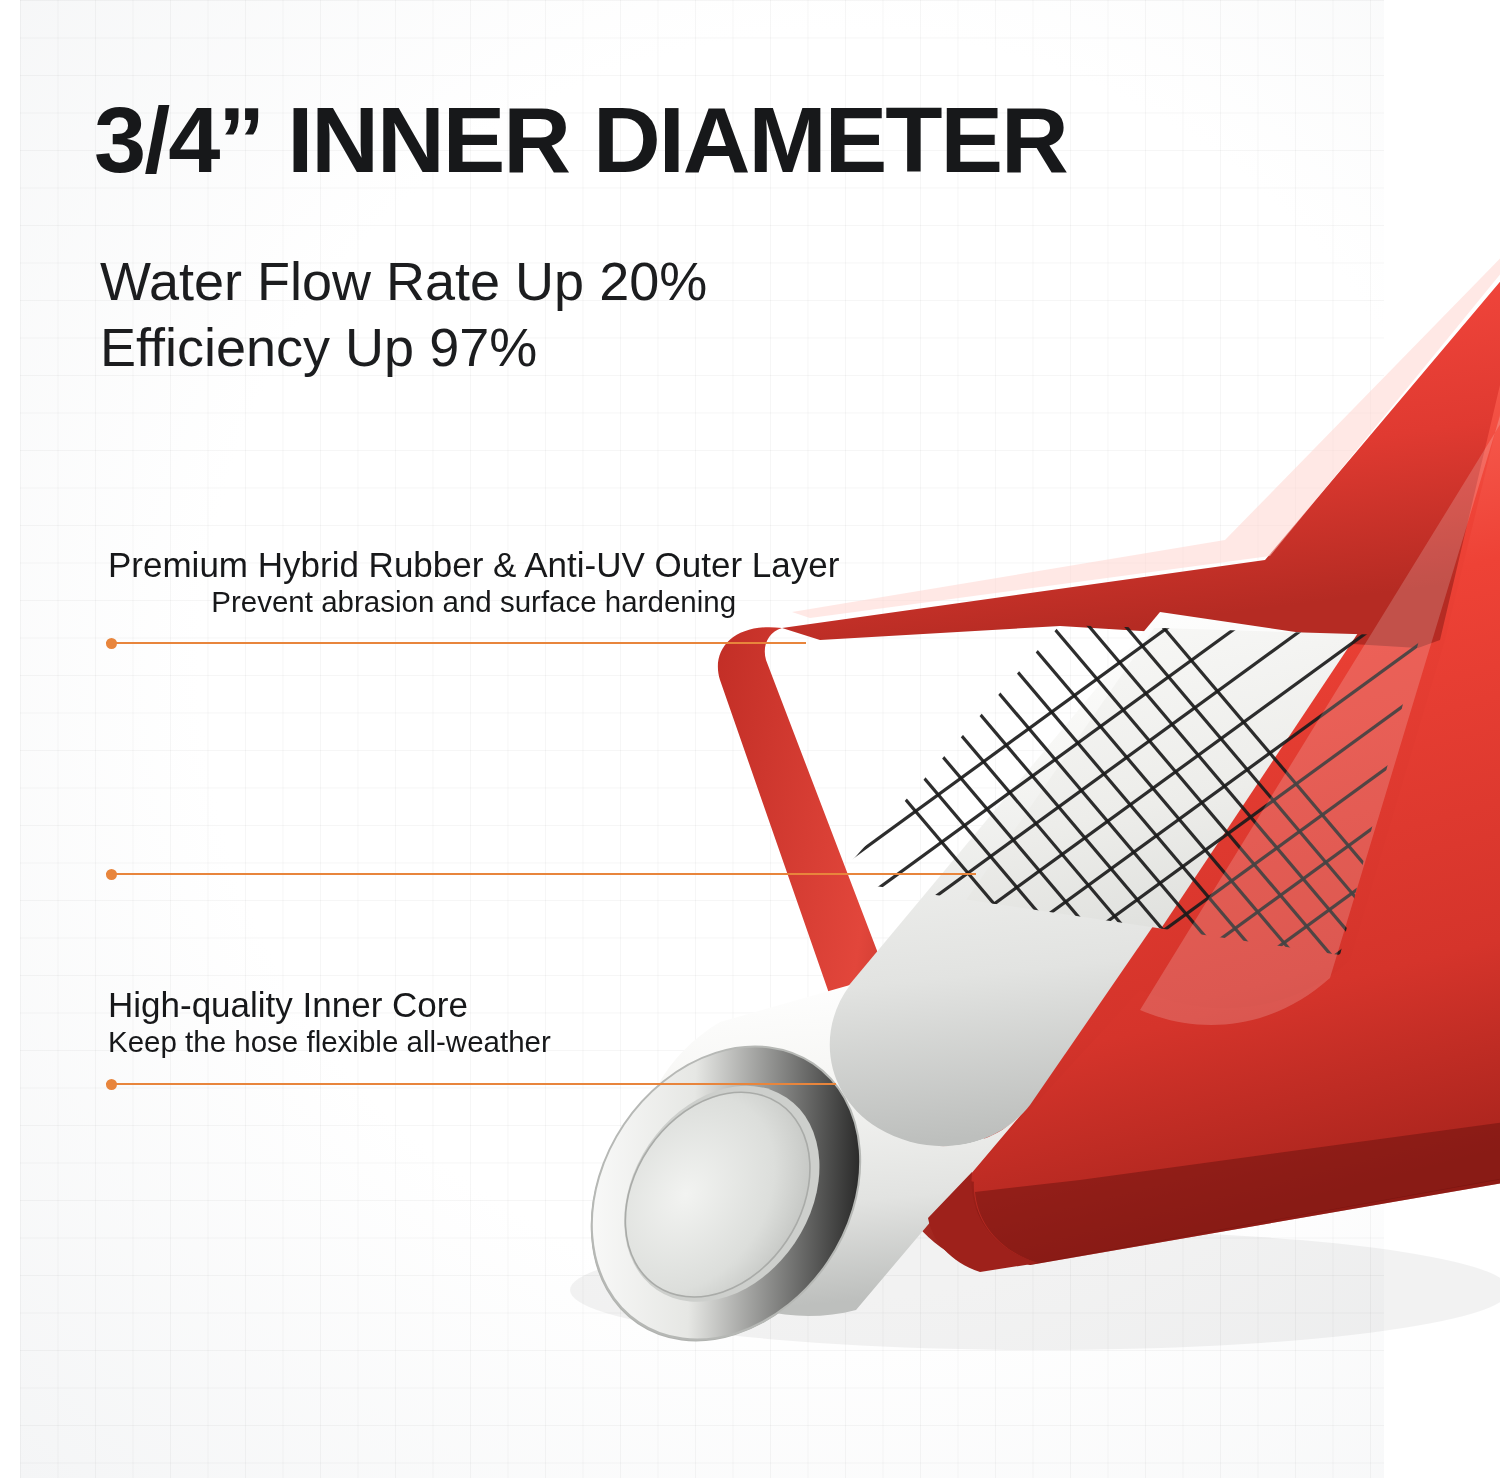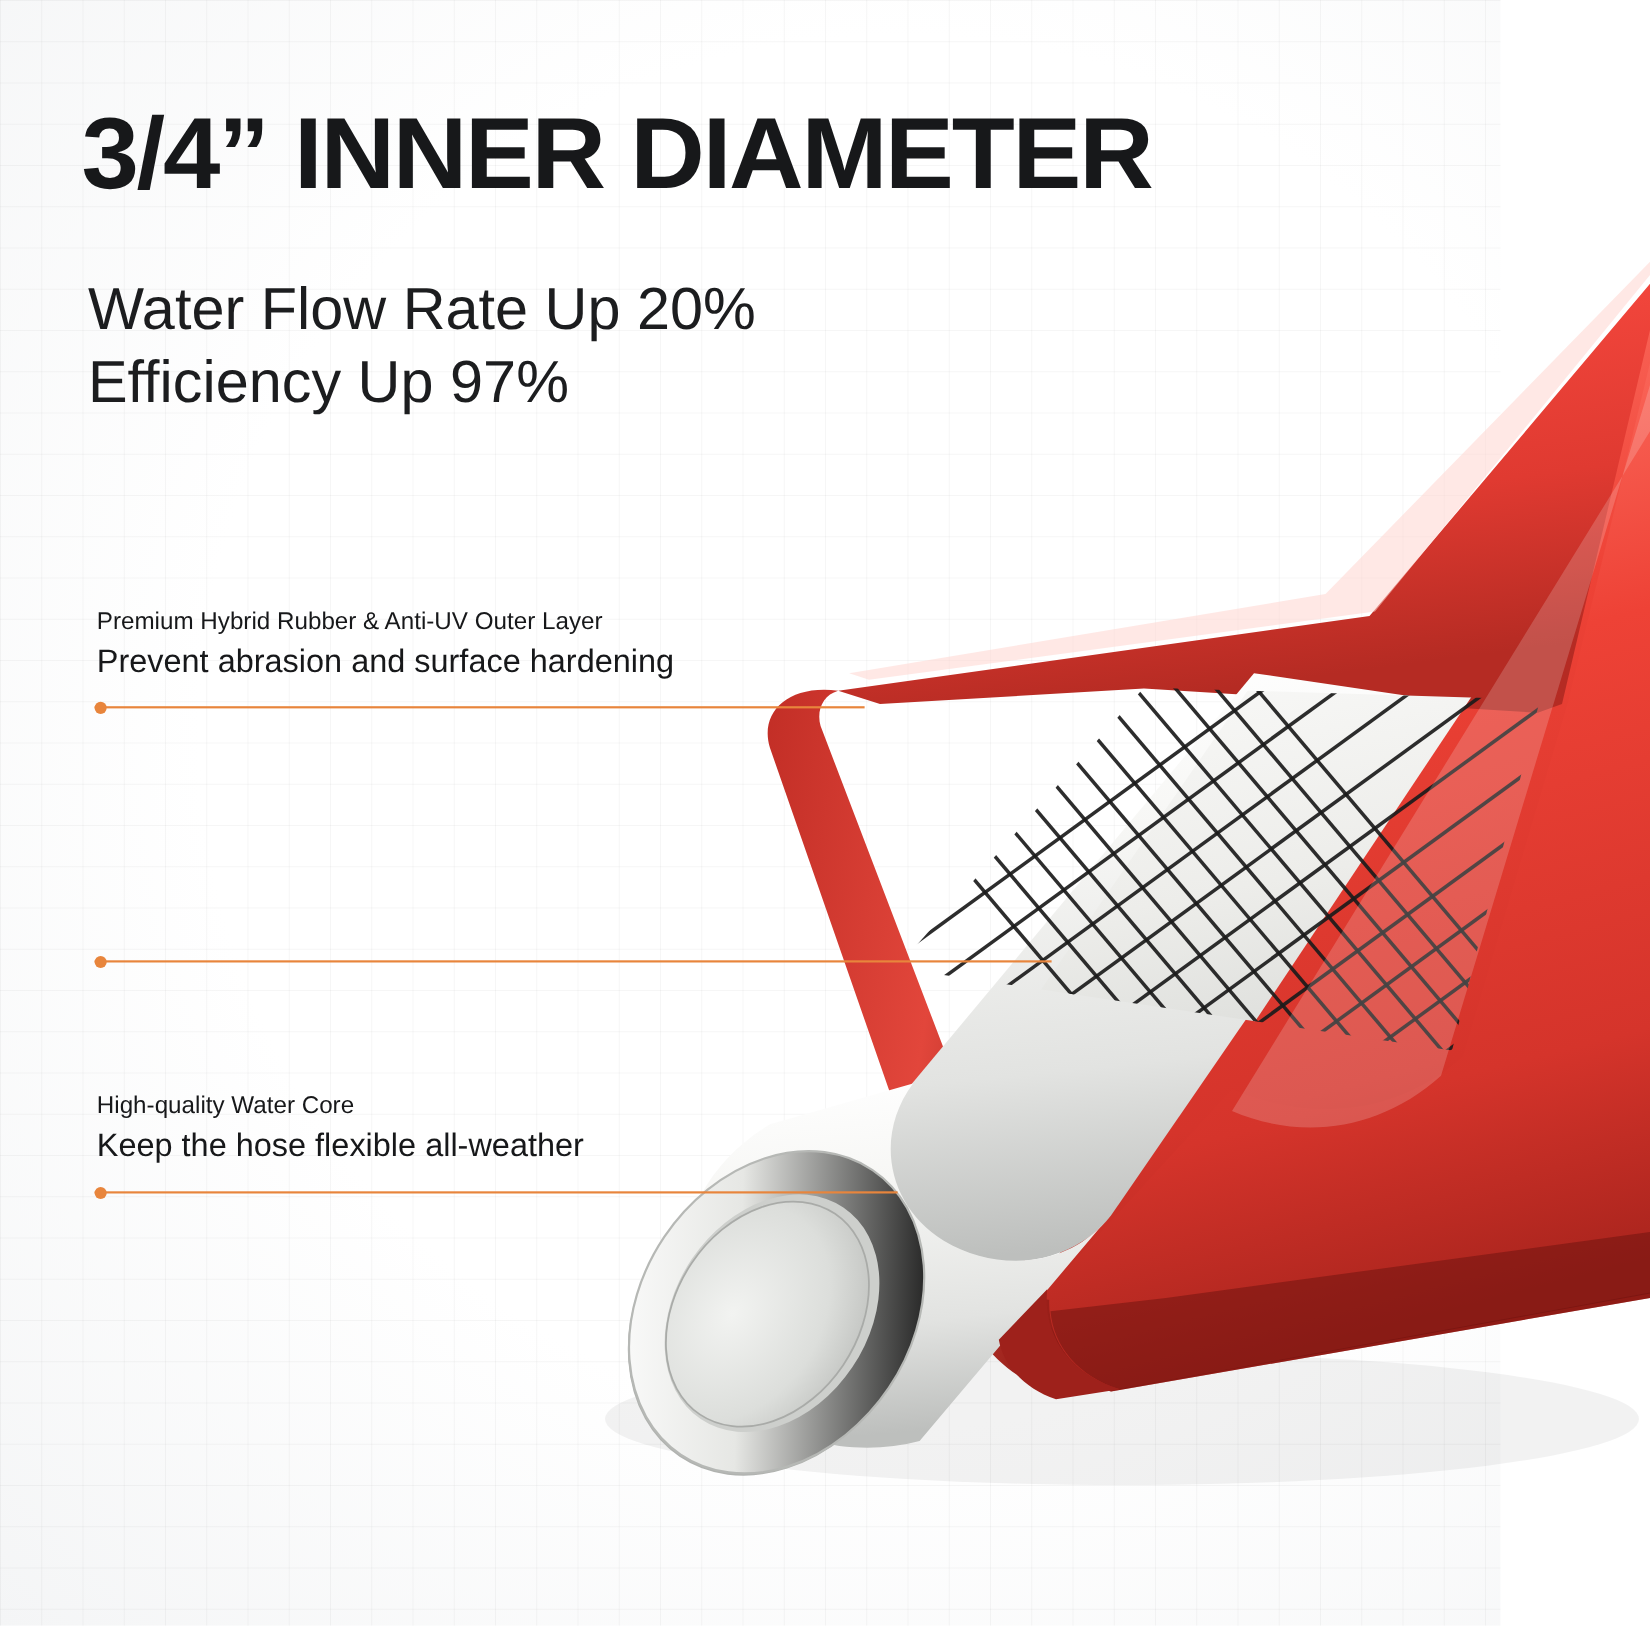--- a/index.html
+++ b/index.html
@@ -9,20 +9,21 @@
     background: #ffffff;
     overflow: hidden;
   }
   #stage {
     position: relative;
     width: 1364px; height: 1478px;
     background:
       linear-gradient(to right, rgba(0,0,0,0.035) 1px, transparent 1px) 0 0 / 37.5px 37.5px,
       linear-gradient(to bottom, rgba(0,0,0,0.035) 1px, transparent 1px) 0 0 / 37.5px 37.5px,
       radial-gradient(ellipse at 60% 45%, #ffffff 0%, #ffffff 55%, #f4f5f6 100%);
+    margin-left: 20px;
   }
   
   .headline {
     position: absolute;
     left: 74px; top: 88px;
     font-size: 92px;
     font-weight: 700;
     letter-spacing: -2px;
     color: #17181a;
     white-space: nowrap;
@@ -35,21 +36,21 @@
     left: 80px; top: 248px;
     font-size: 54px;
     line-height: 66px;
     color: #1c1d1f;
     font-weight: 400;
     white-space: nowrap;
   }
 
   .callout { position: absolute; }
   .callout .ttl {
-    font-size: 22px;
+    font-size: 35px;
     color: #17181a;
     line-height: 37px;
     white-space: nowrap;
   }
   .callout .sub {
     font-size: 29.5px;
     color: #17181a;
     line-height: 37px;
     white-space: nowrap;
     text-align: center;
@@ -261,21 +262,21 @@
     <div class="line"></div>
     <div class="dot"></div>
   </div>
 
   <div class="leader" style="left:86px; top:868px; width:870px;">
     <div class="line"></div>
     <div class="dot"></div>
   </div>
 
   <div class="callout" style="left:88px; top:986px;">
-    <div class="ttl">High-quality Water Core</div>
+    <div class="ttl">High-quality Inner Core</div>
     <div class="sub">Keep the hose flexible all-weather</div>
   </div>
   <div class="leader" style="left:86px; top:1078px; width:730px;">
     <div class="line"></div>
     <div class="dot"></div>
   </div>
 
 </div>
 
 </body></html>

